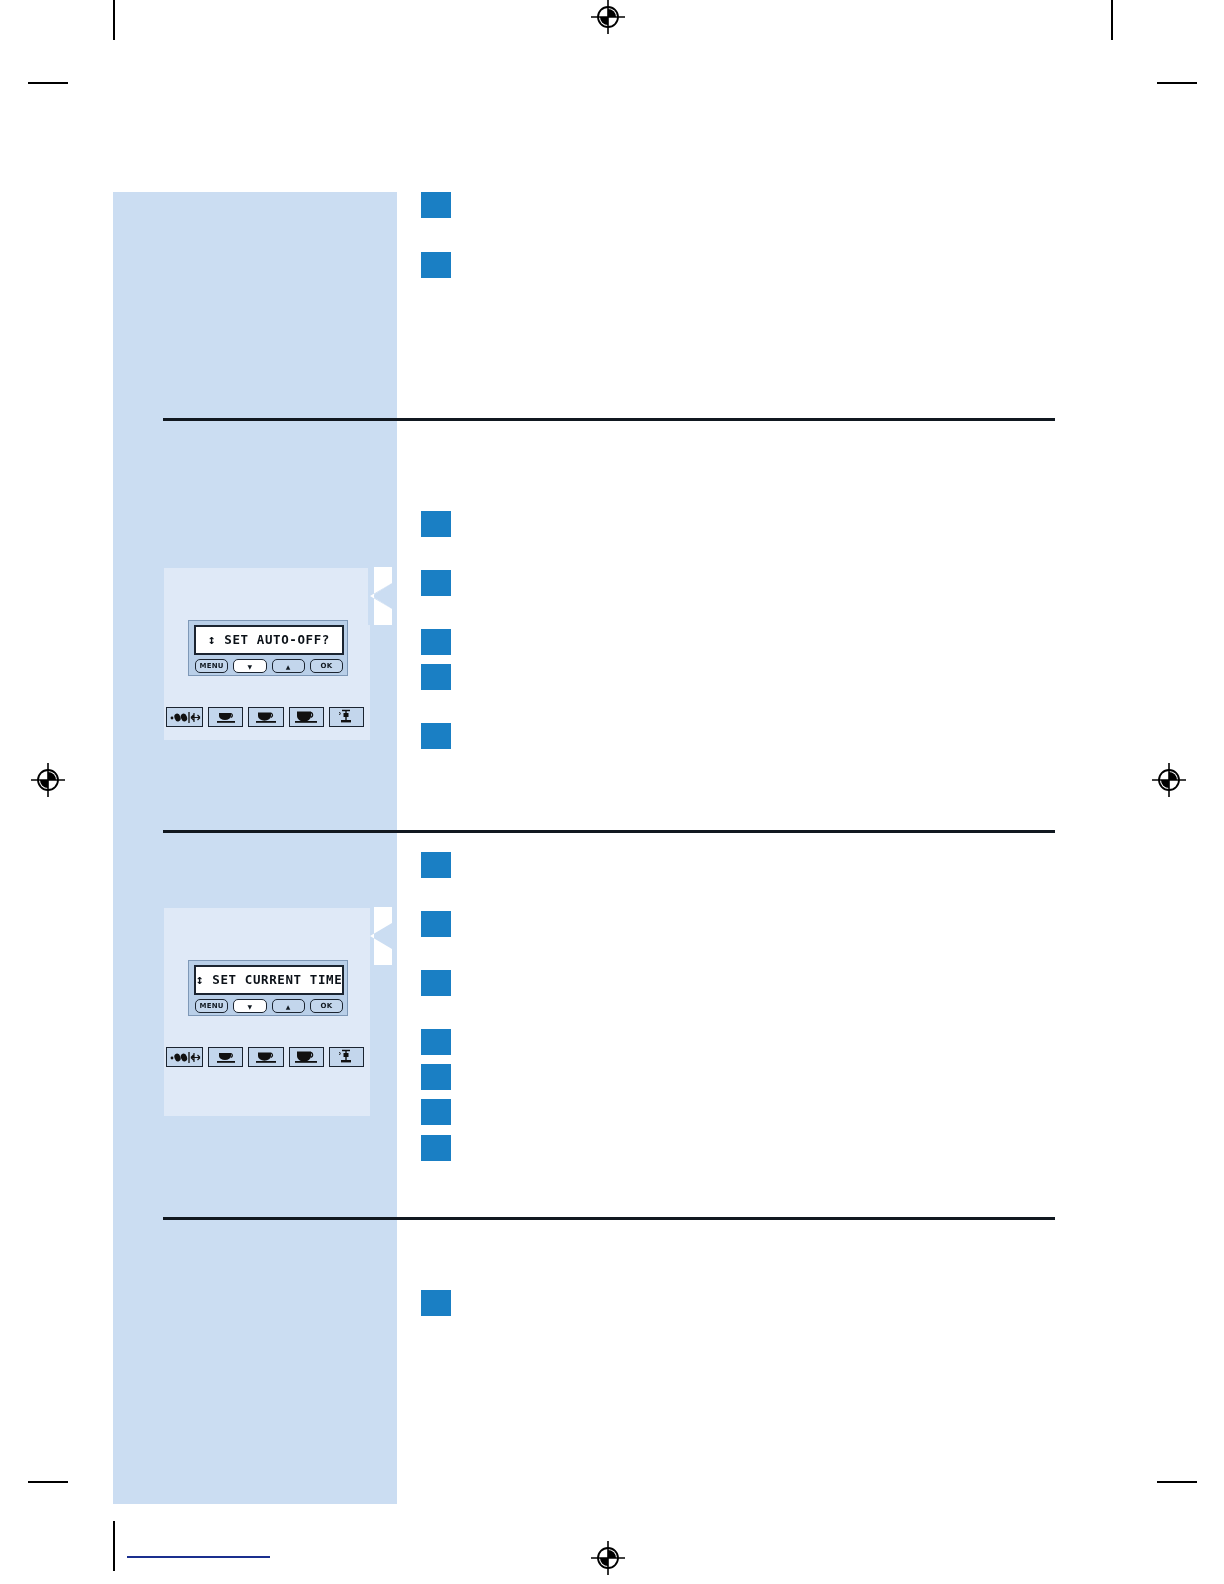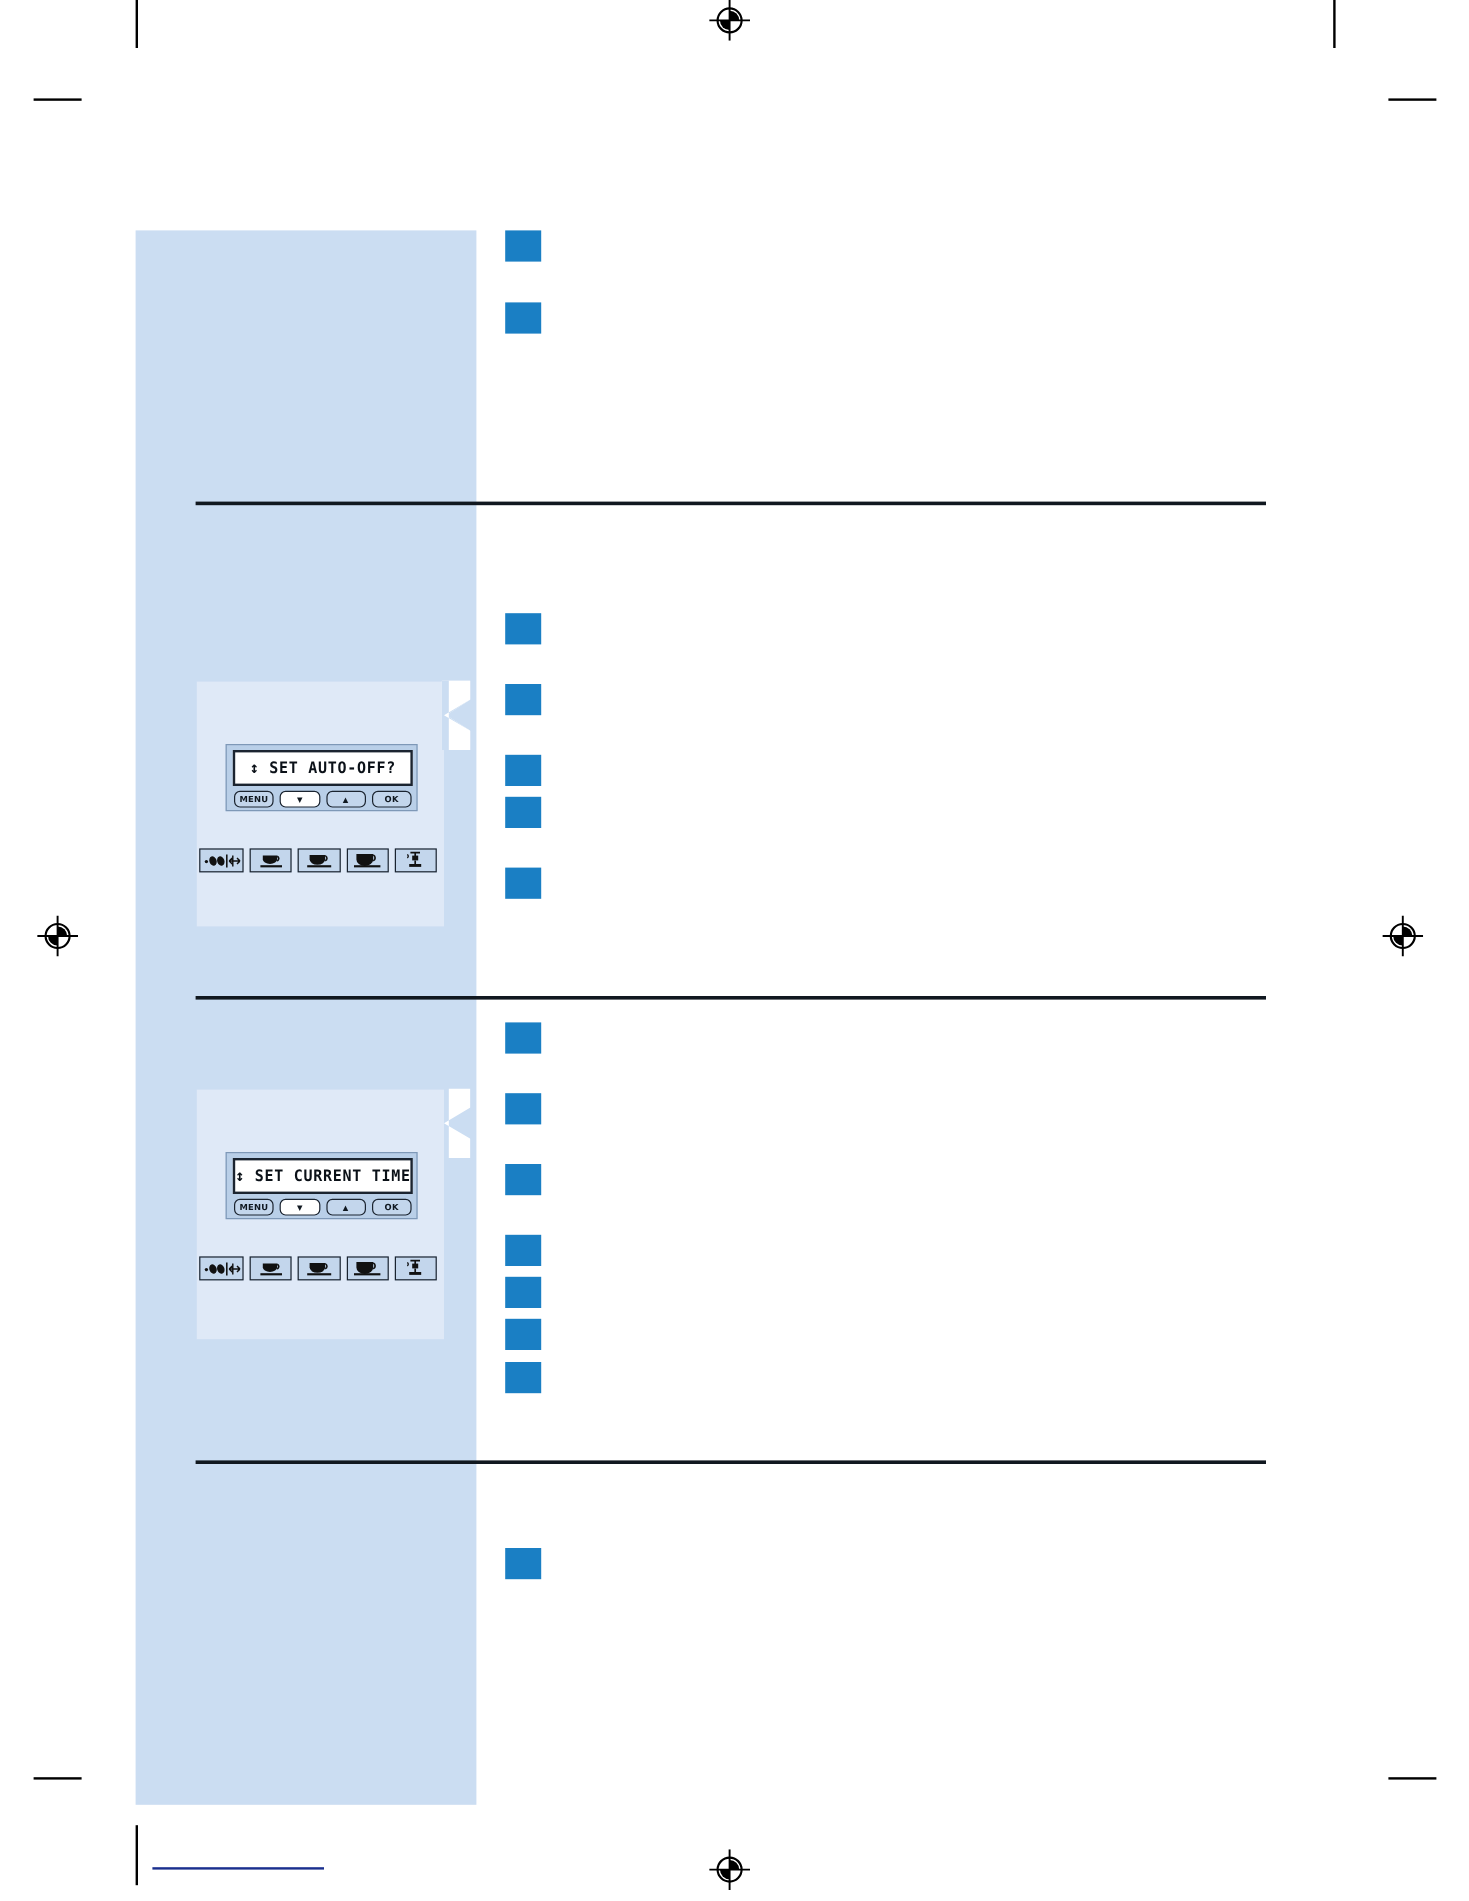--- a/index.html
+++ b/index.html
@@ -173,21 +173,21 @@
   <div class="step-marker" style="left:421px;top:852px;"></div>
   <div class="step-marker" style="left:421px;top:911px;"></div>
   <div class="step-marker" style="left:421px;top:970px;"></div>
   <div class="step-marker" style="left:421px;top:1029px;"></div>
   <div class="step-marker" style="left:421px;top:1064px;"></div>
   <div class="step-marker" style="left:421px;top:1099px;"></div>
   <div class="step-marker" style="left:421px;top:1135px;"></div>
 
   <div class="step-marker" style="left:421px;top:1290px;"></div>
 
-  <div class="illus" style="left:164px;top:568px;width:206px;height:204px;">
+  <div class="illus" style="left:164px;top:568px;width:206px;height:172px;">
 
     <svg class="notch" style="position:absolute;right:-22px;top:-1px;width:24px;height:58px;" width="24" height="58" viewBox="0 0 24 58">
       <polygon points="24,0 0,0 0,58 24,58 24,42 4,29 24,16" fill="#ffffff"></polygon>
       <polygon points="0,0 24,0 24,16 4,29 24,42 24,58 0,58" fill="#cbddf2"></polygon>
       <polygon points="24,0 6,0 6,58 24,58 24,42 2,29 24,16" fill="#ffffff"></polygon>
     </svg>
 
     <div class="console" style="left:24px;top:52px;width:160px;height:56px;">
       <div class="lcd" style="left:5px;top:4px;width:150px;height:30px;">
         <div class="lcd-text">↕ SET AUTO-OFF?</div>

